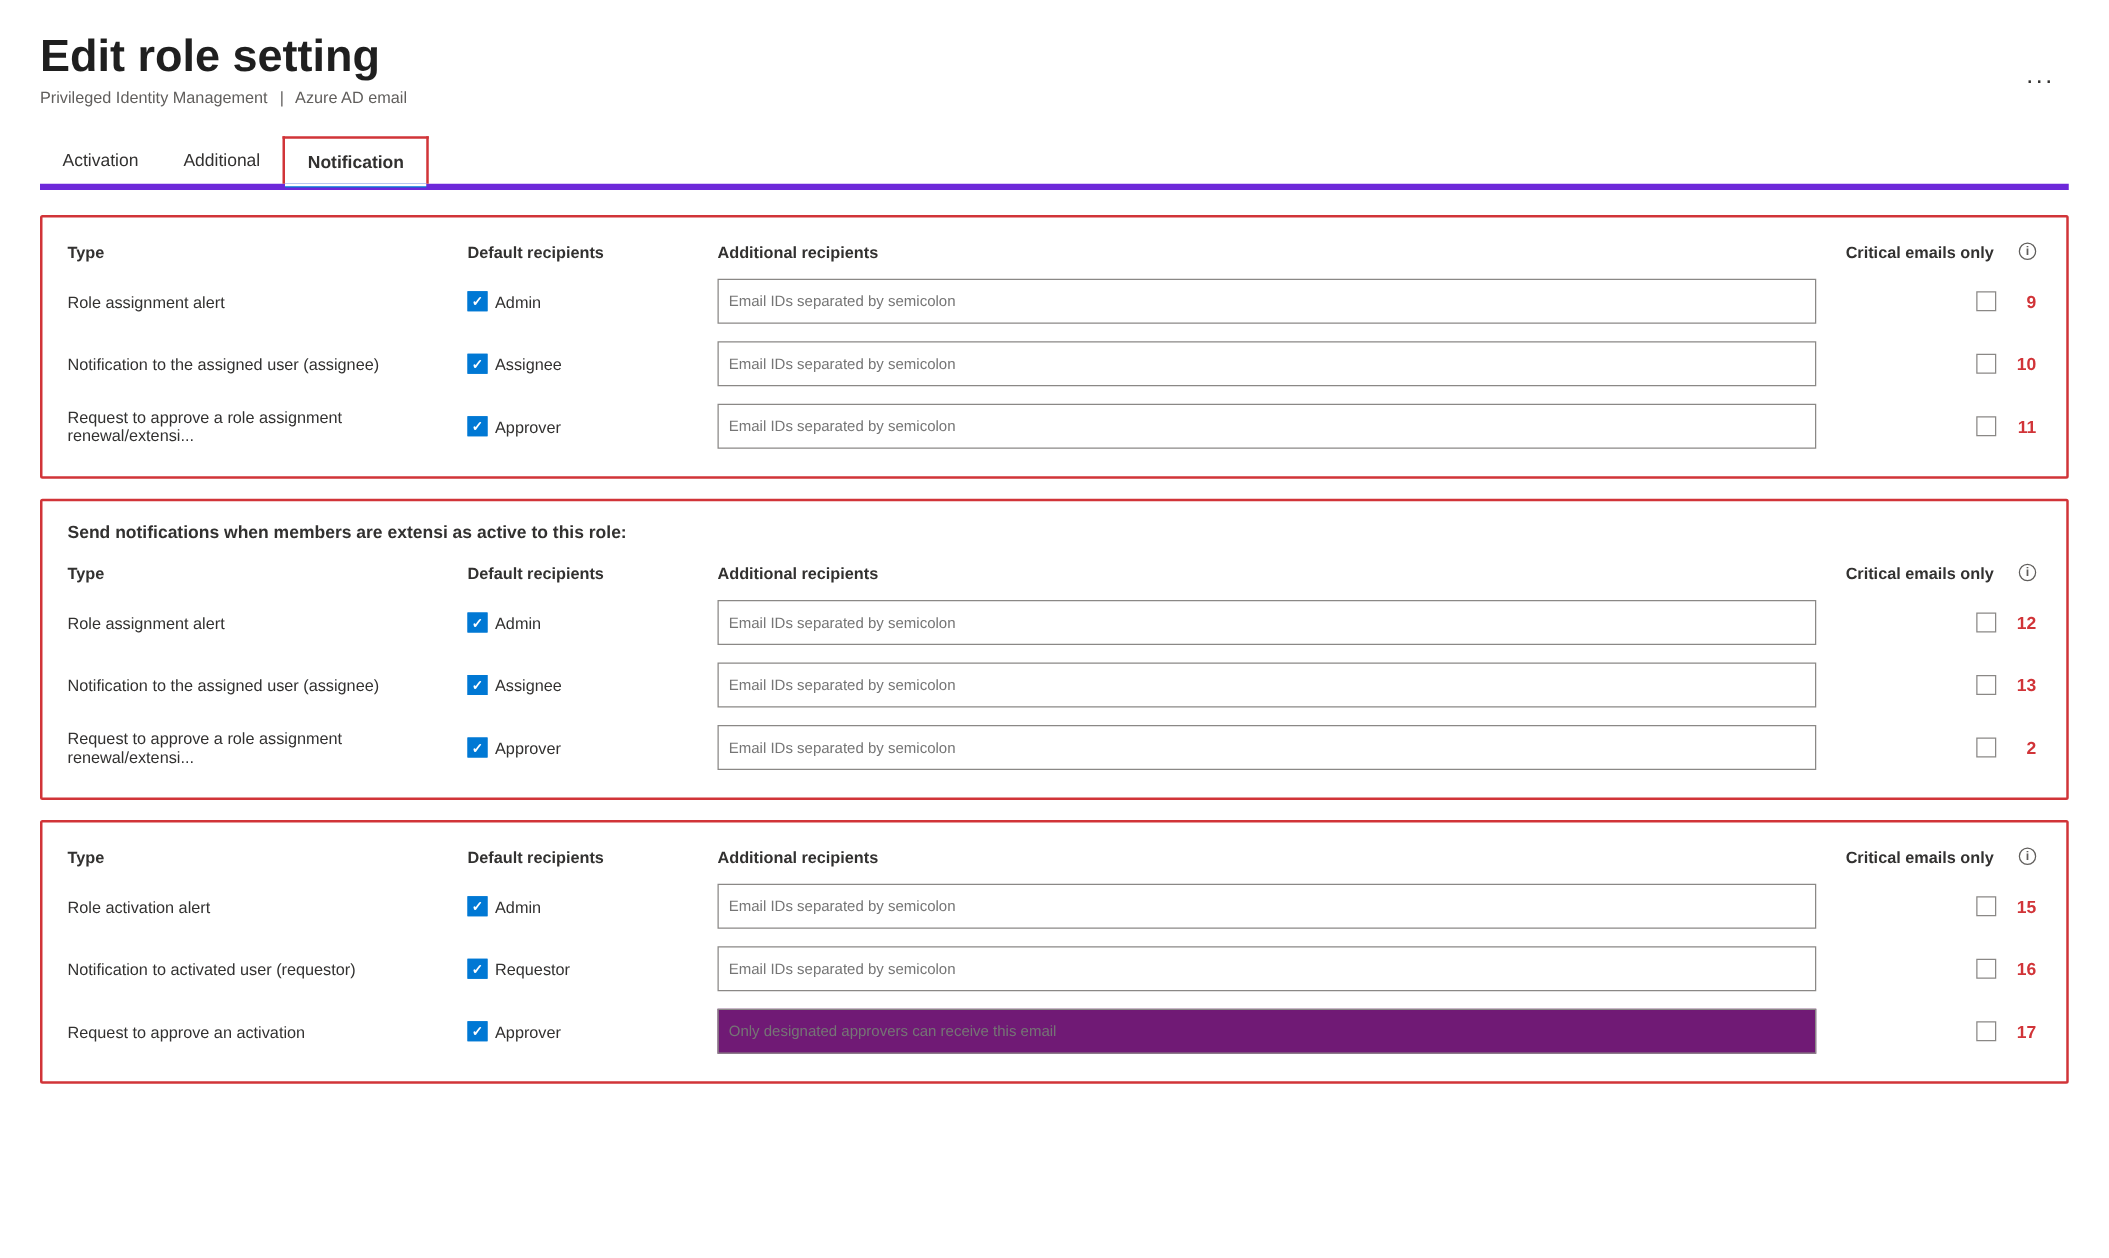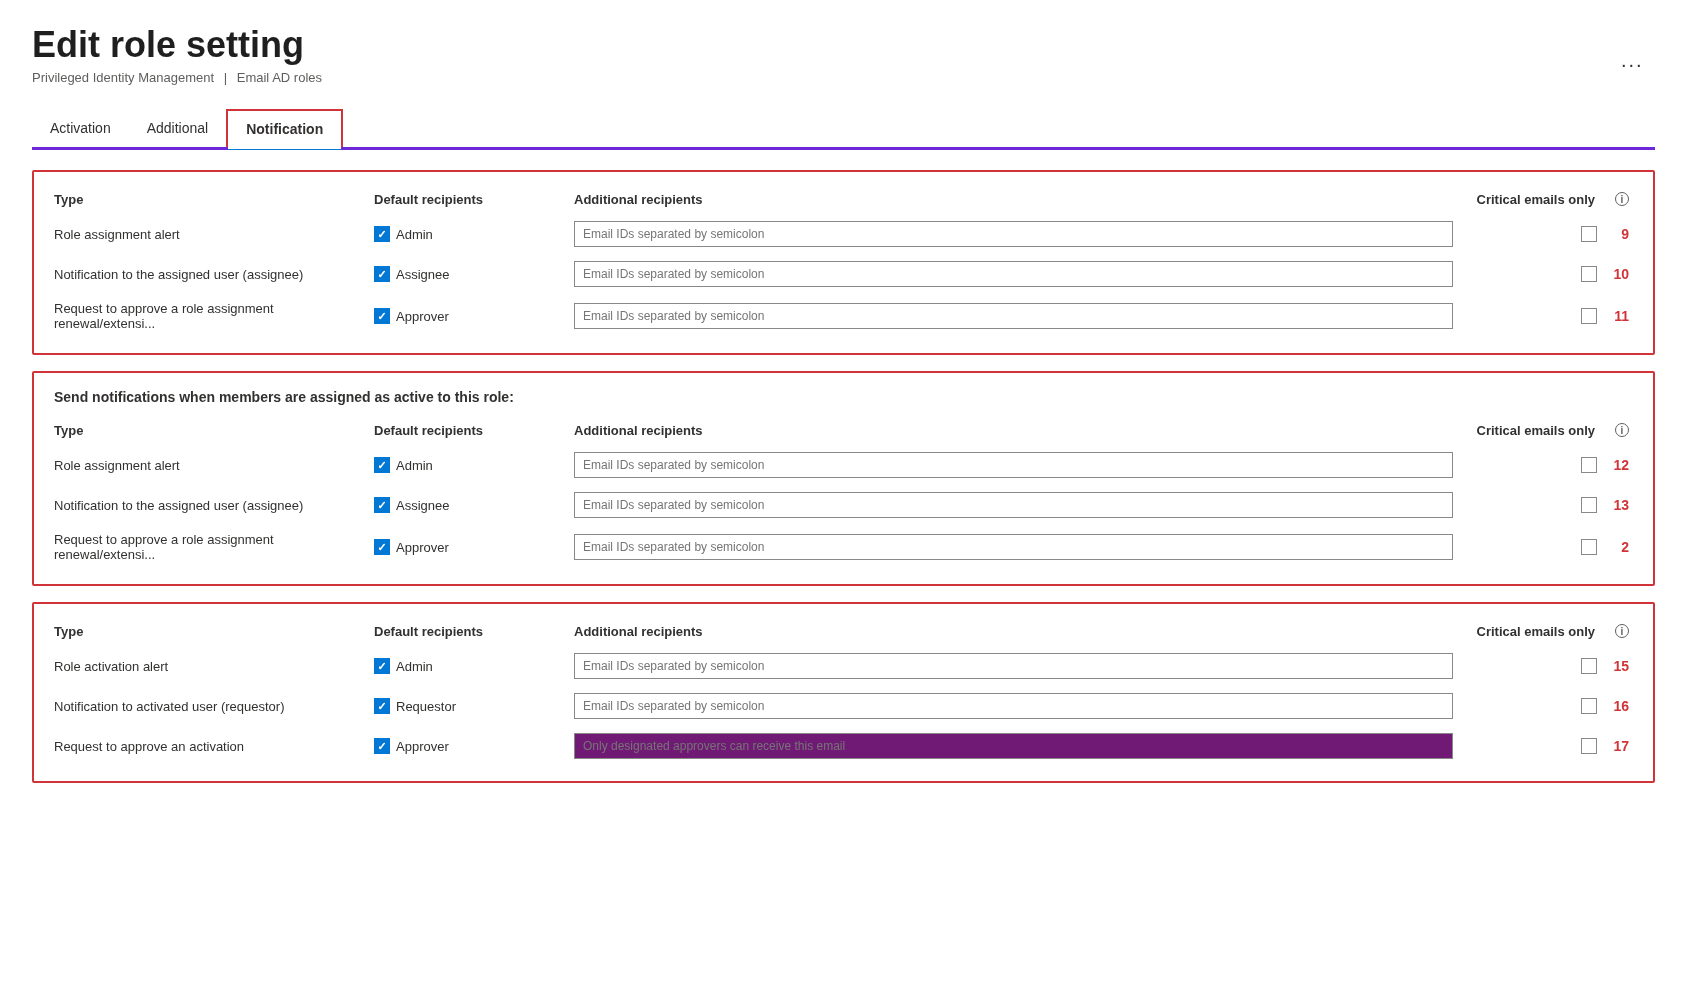--- a/index.html
+++ b/index.html
@@ -31,21 +31,21 @@
       font-size: 18px;
       letter-spacing: 2px;
       cursor: pointer;
     }
     .header-row {
       position: relative;
     }
     .tabs {
       display: flex;
       gap: 0;
-      border-bottom: 3px solid #6d28d9;
+      border-bottom: 5px solid #6d28d9;
       margin-bottom: 20px;
     }
     .tab {
       padding: 10px 18px;
       cursor: pointer;
       font-size: 14px;
       color: #323130;
       border: none;
       background: none;
       position: relative;
@@ -139,21 +139,21 @@
       flex-shrink: 0;
     }
     .email-input {
       border: 1px solid #8a8886;
       padding: 4px 8px;
       font-size: 12px;
       color: #a19f9d;
       width: 100%;
       background: #fff;
       outline: none;
-      height: 26px;
+      height: 36px;
     }
     .email-input.disabled {
       background: #701a75;
       color: #a19f9d;
     }
     .critical-cell {
       display: flex;
       align-items: center;
       gap: 8px;
       justify-content: flex-end;
@@ -194,21 +194,21 @@
     }
   </style>
 </head>
 <body>
 
 <div class="header-row">
   <h1 class="page-title">Edit role setting</h1>
   <div class="page-subtitle">
     <span>Privileged Identity Management</span>
     <span class="sep">|</span>
-    <span>Email AD roles</span>
+    <span>Azure AD email</span>
   </div>
   <div class="ellipsis-menu" style="position:static; display:inline-block; margin-bottom: 0; float: right; margin-top: -60px; font-size: 20px; color: #323130; letter-spacing: 2px;">...</div>
 </div>
 
 <div class="tabs">
   <button class="tab">
     <span>Activation</span>
   </button>
   <button class="tab">
     <span>Additional</span>
@@ -267,21 +267,21 @@
         <div class="cell">
           <input type="text" class="email-input" placeholder="Email IDs separated by semicolon" style="">
         </div>
         <div class="critical-cell">
           <span class="checkbox-unchecked"></span>
           <span class="row-number">11</span>
         </div>
       </div>
     </div>
     <div class="section">
-      <div class="section-title">Send notifications when members are assigned as active to this role:</div>
+      <div class="section-title">Send notifications when members are extensi as active to this role:</div>
       <div class="table-header">
         <div>Type</div>
         <div>Default recipients</div>
         <div>Additional recipients</div>
         <div class="critical-label" style="justify-content: flex-end; padding-right: 4px;">
           <span>Critical emails only</span> 
           <span class="info-icon">i</span>
         </div>
       </div>
       <div class="table-row">

